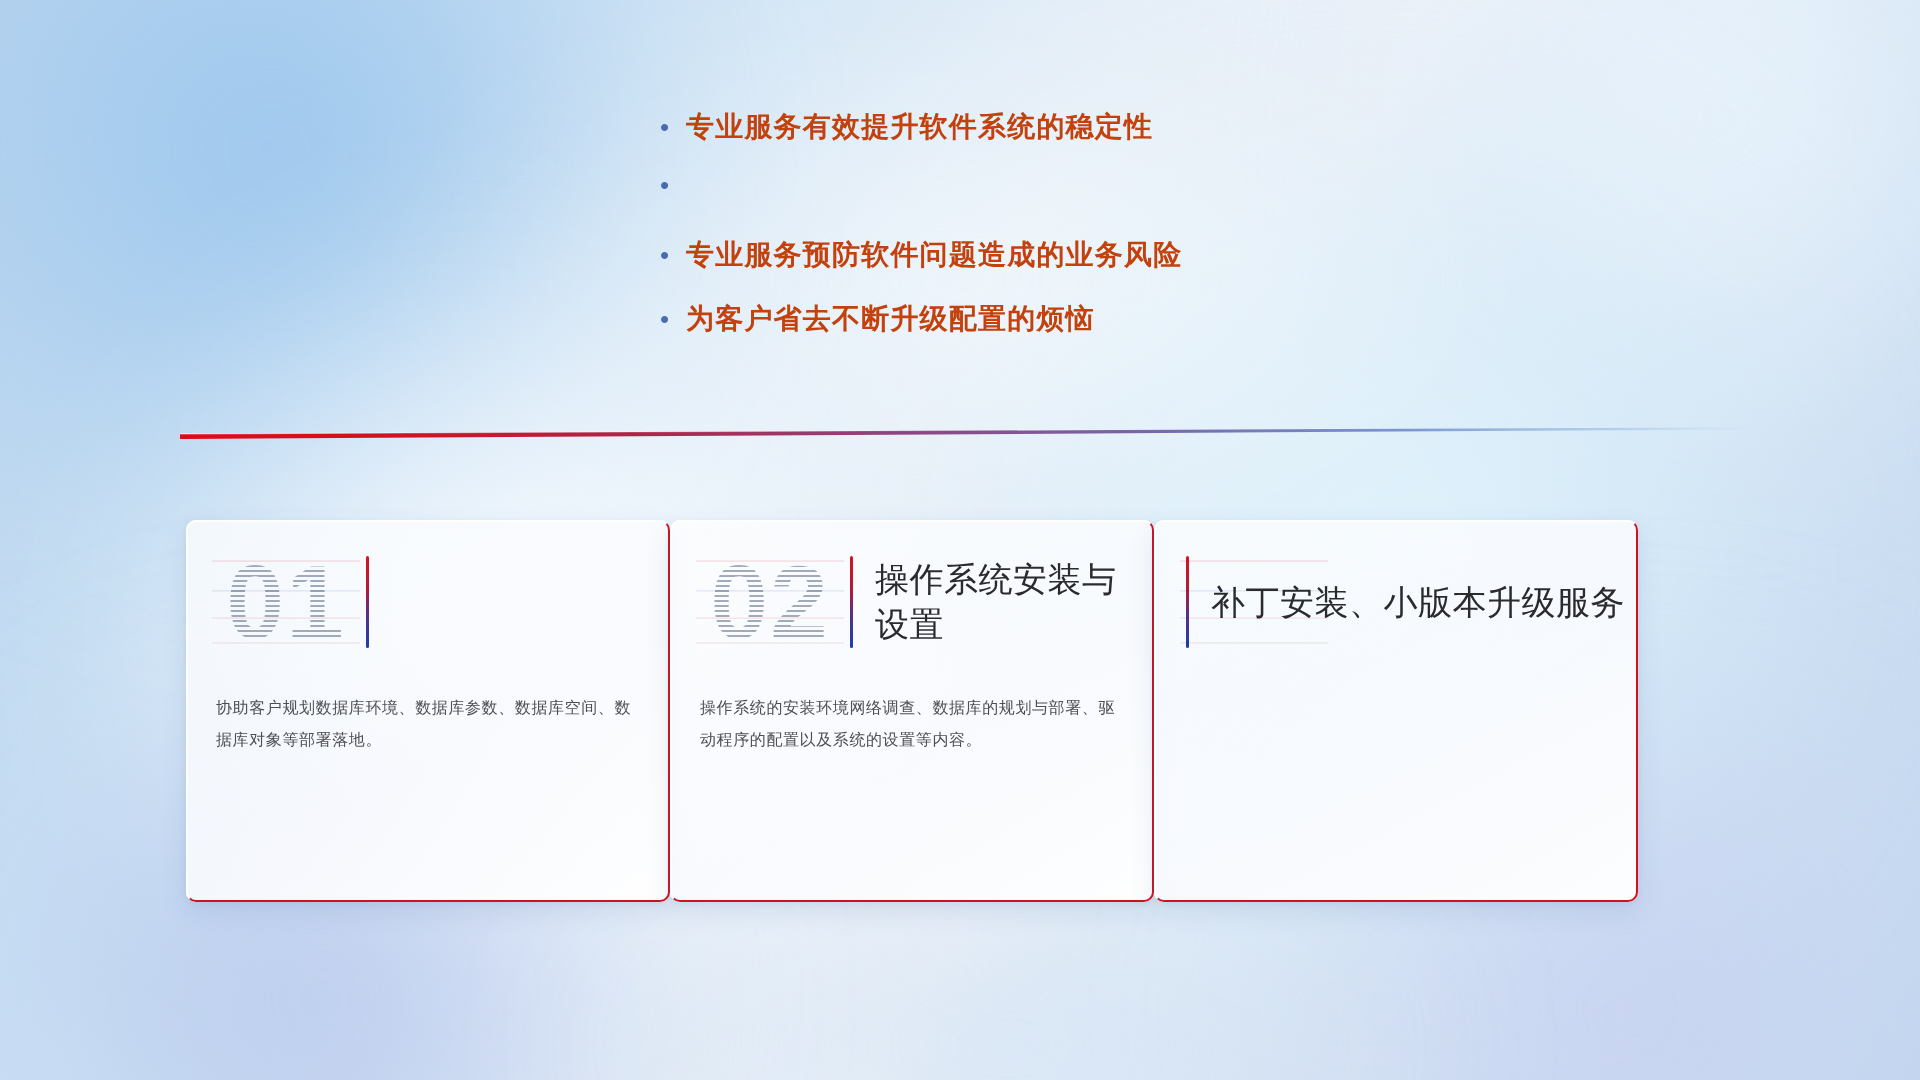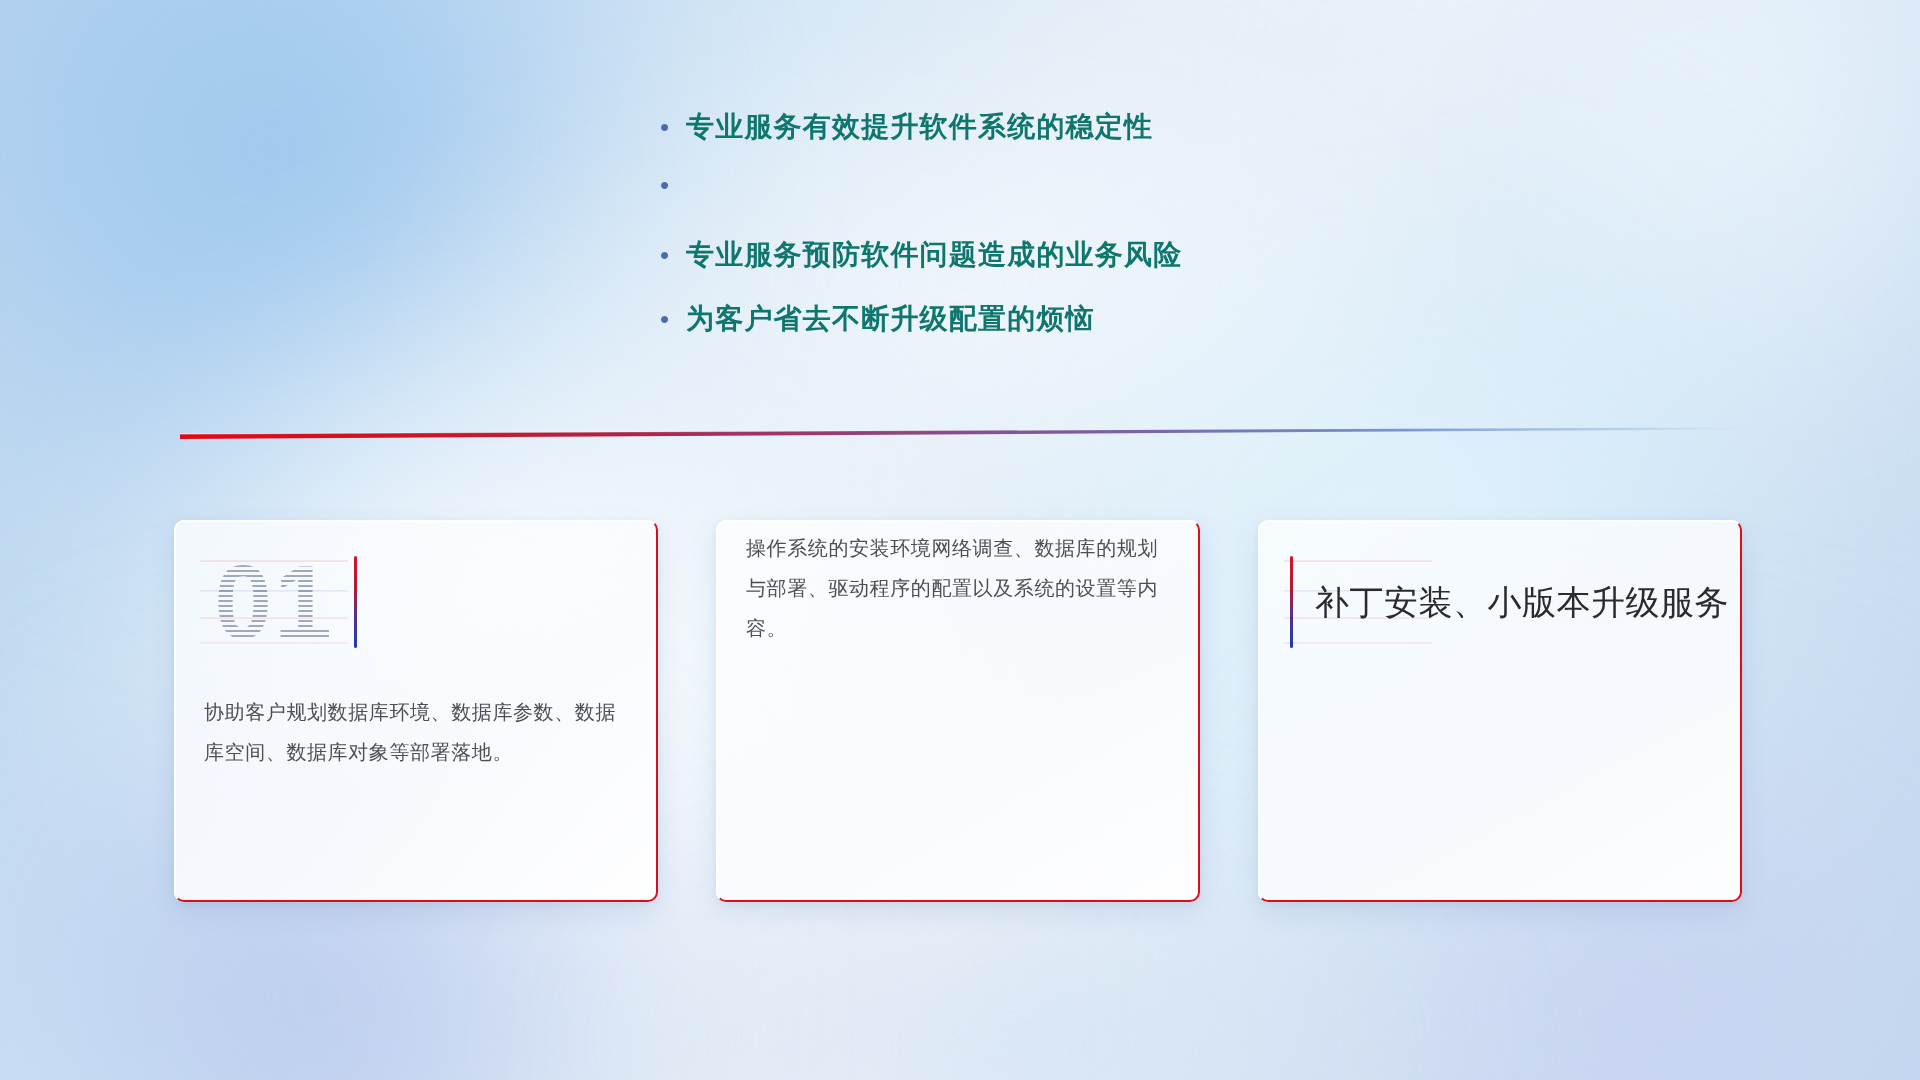--- a/index.html
+++ b/index.html
@@ -95,47 +95,46 @@
   }
   .bullet-dot {
     width: 26px;
     flex: 0 0 26px;
     color: #4a6cae;
     font-size: 26px;
     line-height: 1;
     text-align: left;
   }
   .bullet-text {
-    color: #0f766e;
+    color: #c2410c;
     font-size: 28px;
     font-weight: 700;
     letter-spacing: 1.2px;
     white-space: nowrap;
   }
 
   
   .rule-wrap {
     position: absolute;
     left: 180px;
     top: 418px;
     width: 1570px;
     height: 22px;
     pointer-events: none;
   }
   .rule-svg { display: block; width: 100%; height: 100%; }
 
   
   .cards {
     position: absolute;
-    left: 174px;
+    left: 186px;
     top: 520px;
     width: 1570px;
     height: 400px;
     display: flex;
-    gap: 58px;
   }
 
   .card {
     position: relative;
     width: 484px;
     height: 382px;
     border-radius: 10px;
     overflow: visible;
     background:
       linear-gradient(150deg,
@@ -236,21 +235,21 @@
     font-size: 34px;
     font-weight: 400;
     line-height: 1.32;
     color: #2b2b2f;
     letter-spacing: 0.5px;
     padding-right: 10px;
   }
 
   .card-body {
     padding: 8px 34px 0 30px;
-    font-size: 20px;
+    font-size: 16px;
     line-height: 2.0;
     color: #4d4f55;
     letter-spacing: 0.6px;
   }
 </style>
 </head>
 <body>
 
 <div class="bg-root">
   <div class="glow glow-a"></div>
@@ -317,20 +316,26 @@
   <div class="card">
     <div class="card-head">
       <div class="card-num">01</div>
       <div class="card-num-tint"></div>
       <div class="card-divider"></div>
     </div>
     <div class="card-body">协助客户规划数据库环境、数据库参数、数据库空间、数据库对象等部署落地。</div>
   </div>
 
   <div class="card">
+    <div class="card-head">
+      <div class="card-num">02</div>
+      <div class="card-num-tint"></div>
+      <div class="card-divider"></div>
+      <div class="card-title">操作系统安装与设置</div>
+    </div>
     <div class="card-body">操作系统的安装环境网络调查、数据库的规划与部署、驱动程序的配置以及系统的设置等内容。</div>
   </div>
 
   <div class="card">
     <div class="card-head">
       <div class="card-num-tint"></div>
       <div class="card-divider"></div>
       <div class="card-title">补丁安装、小版本升级服务</div>
     </div>
   </div>

